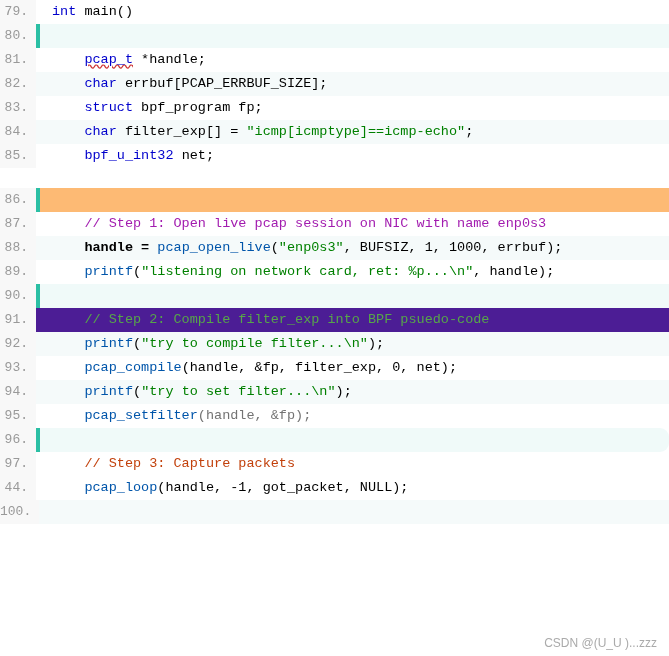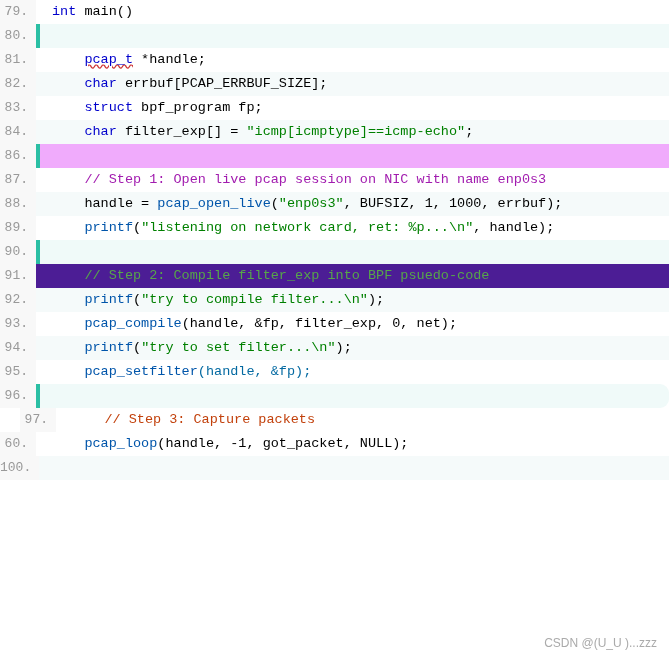--- a/index.html
+++ b/index.html
@@ -82,34 +82,39 @@
     <div class="code-line" style="background: rgb(255, 255, 255);">
       <span class="line-number">83.</span>
       <span style="width: 4px; flex-shrink: 0; display: inline-block; background: transparent;"></span>
       <span class="line-content"><span style="color: rgb(0, 0, 0);">    </span><span style="color: rgb(0, 0, 204);">struct</span><span style="color: rgb(0, 0, 0);"> bpf_program fp;</span></span>
     </div>
     <div class="code-line" style="background: rgb(245, 250, 250);">
       <span class="line-number">84.</span>
       <span style="width: 4px; flex-shrink: 0; display: inline-block; background: transparent;"></span>
       <span class="line-content"><span style="color: rgb(0, 0, 0);">    </span><span style="color: rgb(0, 0, 204);">char</span><span style="color: rgb(0, 0, 0);"> filter_exp[] = </span><span style="color: rgb(0, 128, 0);">"icmp[icmptype]==icmp-echo"</span><span style="color: rgb(0, 0, 0);">;</span></span>
     </div>
-    <div class="code-line" style="background: #f0abfc;">
+    <div class="code-line" style="background: rgb(255, 255, 255);">
+      <span class="line-number">85.</span>
+      <span style="width: 4px; flex-shrink: 0; display: inline-block; background: transparent;"></span>
+      <span class="line-content"><span style="color: rgb(0, 0, 0);">    </span><span style="color: rgb(0, 0, 204);">bpf_u_int32</span><span style="color: rgb(0, 0, 0);"> net;</span></span>
+    </div>
+    <div class="code-line" style="background: #fdba74; margin-top: 20px;">
       <span class="line-number">86.</span>
       <span style="width: 4px; flex-shrink: 0; display: inline-block; background: rgb(43, 191, 164);"></span>
       <span class="line-content"><span style="color: rgb(0, 0, 0);"></span></span>
     </div>
     <div class="code-line" style="background: rgb(255, 255, 255);">
       <span class="line-number">87.</span>
       <span style="width: 4px; flex-shrink: 0; display: inline-block; background: transparent;"></span>
       <span class="line-content"><span style="color: rgb(0, 0, 0);">    </span><span style="color: #a21caf;">// Step 1: Open live pcap session on NIC with name enp0s3</span></span>
     </div>
     <div class="code-line" style="background: rgb(245, 250, 250);">
       <span class="line-number">88.</span>
       <span style="width: 4px; flex-shrink: 0; display: inline-block; background: transparent;"></span>
-      <span class="line-content"><span style="color: rgb(0, 0, 0);">    handle = </span><span style="color: rgb(0, 85, 170);">pcap_open_live</span><span style="color: rgb(0, 0, 0);">(</span><span style="color: rgb(0, 128, 0);">"enp0s3"</span><span style="color: rgb(0, 0, 0);">, BUFSIZ, 1, 1000, errbuf);</span></span>
+      <span class="line-content"><span style="color: rgb(0, 0, 0); font-weight: bold;">    handle = </span><span style="color: rgb(0, 85, 170);">pcap_open_live</span><span style="color: rgb(0, 0, 0);">(</span><span style="color: rgb(0, 128, 0);">"enp0s3"</span><span style="color: rgb(0, 0, 0);">, BUFSIZ, 1, 1000, errbuf);</span></span>
     </div>
     <div class="code-line" style="background: rgb(255, 255, 255);">
       <span class="line-number">89.</span>
       <span style="width: 4px; flex-shrink: 0; display: inline-block; background: transparent;"></span>
       <span class="line-content"><span style="color: rgb(0, 0, 0);">    </span><span style="color: rgb(0, 85, 170);">printf</span><span style="color: rgb(0, 0, 0);">(</span><span style="color: rgb(0, 128, 0);">"listening on network card, ret: %p...\n"</span><span style="color: rgb(0, 0, 0);">, handle);</span></span>
     </div>
     <div class="code-line" style="background: rgb(240, 250, 249);">
       <span class="line-number">90.</span>
       <span style="width: 4px; flex-shrink: 0; display: inline-block; background: rgb(43, 191, 164);"></span>
       <span class="line-content"><span style="color: rgb(0, 0, 0);"></span></span>
@@ -130,34 +135,34 @@
       <span class="line-content"><span style="color: rgb(0, 0, 0);">    </span><span style="color: rgb(0, 85, 170);">pcap_compile</span><span style="color: rgb(0, 0, 0);">(handle, &amp;fp, filter_exp, 0, net);</span></span>
     </div>
     <div class="code-line" style="background: rgb(245, 250, 250);">
       <span class="line-number">94.</span>
       <span style="width: 4px; flex-shrink: 0; display: inline-block; background: transparent;"></span>
       <span class="line-content"><span style="color: rgb(0, 0, 0);">    </span><span style="color: rgb(0, 85, 170);">printf</span><span style="color: rgb(0, 0, 0);">(</span><span style="color: rgb(0, 128, 0);">"try to set filter...\n"</span><span style="color: rgb(0, 0, 0);">);</span></span>
     </div>
     <div class="code-line" style="background: rgb(255, 255, 255);">
       <span class="line-number">95.</span>
       <span style="width: 4px; flex-shrink: 0; display: inline-block; background: transparent;"></span>
-      <span class="line-content"><span style="color: rgb(0, 0, 0);">    </span><span style="color: rgb(0, 85, 170);">pcap_setfilter</span><span style="color: #0369a1;">(handle, &amp;fp);</span></span>
+      <span class="line-content"><span style="color: rgb(0, 0, 0);">    </span><span style="color: rgb(0, 85, 170);">pcap_setfilter</span><span style="color: #737373;">(handle, &amp;fp);</span></span>
     </div>
     <div class="code-line" style="background: rgb(240, 250, 249); border-radius: 9px;">
       <span class="line-number">96.</span>
       <span style="width: 4px; flex-shrink: 0; display: inline-block; background: rgb(43, 191, 164);"></span>
       <span class="line-content"><span style="color: rgb(0, 0, 0);"></span></span>
     </div>
-    <div class="code-line" style="background: rgb(255, 255, 255); margin-left: 20px;">
+    <div class="code-line" style="background: rgb(255, 255, 255);">
       <span class="line-number">97.</span>
       <span style="width: 4px; flex-shrink: 0; display: inline-block; background: transparent;"></span>
       <span class="line-content"><span style="color: rgb(0, 0, 0);">    </span><span style="color: #c2410c;">// Step 3: Capture packets</span></span>
     </div>
     <div class="code-line" style="background: rgb(255, 255, 255);">
-      <span class="line-number">60.</span>
+      <span class="line-number">44.</span>
       <span style="width: 4px; flex-shrink: 0; display: inline-block; background: transparent;"></span>
       <span class="line-content"><span style="color: rgb(0, 0, 0);">    </span><span style="color: rgb(0, 85, 170);">pcap_loop</span><span style="color: rgb(0, 0, 0);">(handle, -1, got_packet, NULL);</span></span>
     </div>
     <div class="code-line" style="background: rgb(245, 250, 250);">
       <span class="line-number">100.</span>
       <span style="width: 4px; flex-shrink: 0; display: inline-block; background: transparent;"></span>
       <span class="line-content"><span style="color: rgb(0, 0, 0);"></span></span>
     </div>
   </div>
 <div class="watermark">CSDN @(U_U )...zzz</div>

